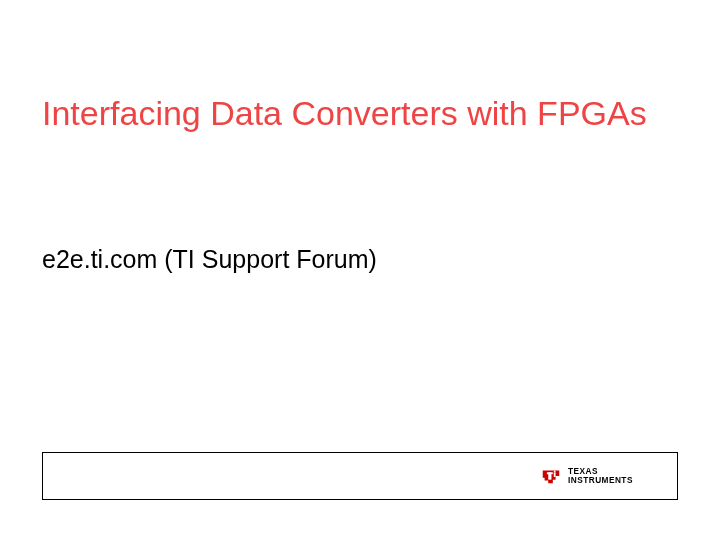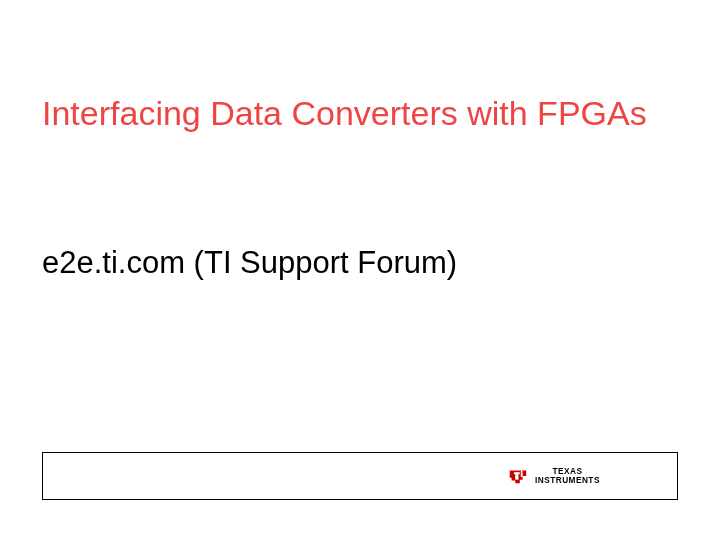--- a/index.html
+++ b/index.html
@@ -18,37 +18,36 @@
       right: 60px;
       font-size: 34px;
       font-weight: 400;
       color: #ef4444;
       line-height: 1.25;
     }
     .subtitle {
       position: absolute;
       top: 245px;
       left: 42px;
-      font-size: 31px;
+      font-size: 25px;
       font-weight: 400;
       color: #000;
     }
     .footer-box {
       position: absolute;
       bottom: 40px;
       left: 42px;
       right: 42px;
       height: 48px;
       border: 1px solid #000;
       background: #fff;
       display: flex;
       align-items: center;
       justify-content: flex-end;
-      padding-right: 72px;
-      text-align: center;
+      padding-right: 39px;
     }
     .logo {
       display: flex;
       align-items: center;
       gap: 6px;
     }
     .logo-svg { flex: none; }
     .logo-text {
       display: flex;
       flex-direction: column;

